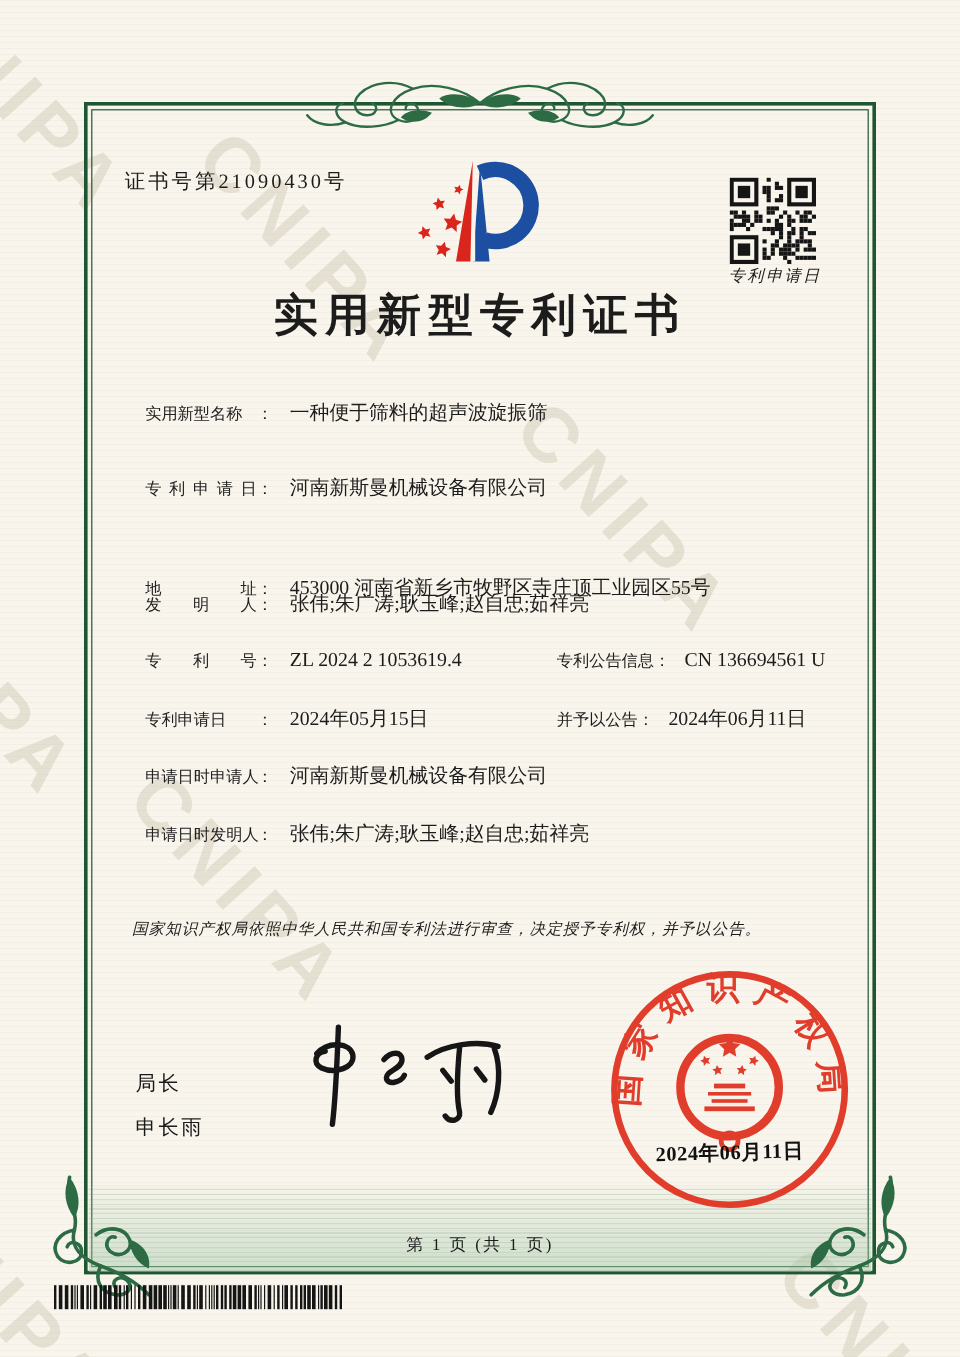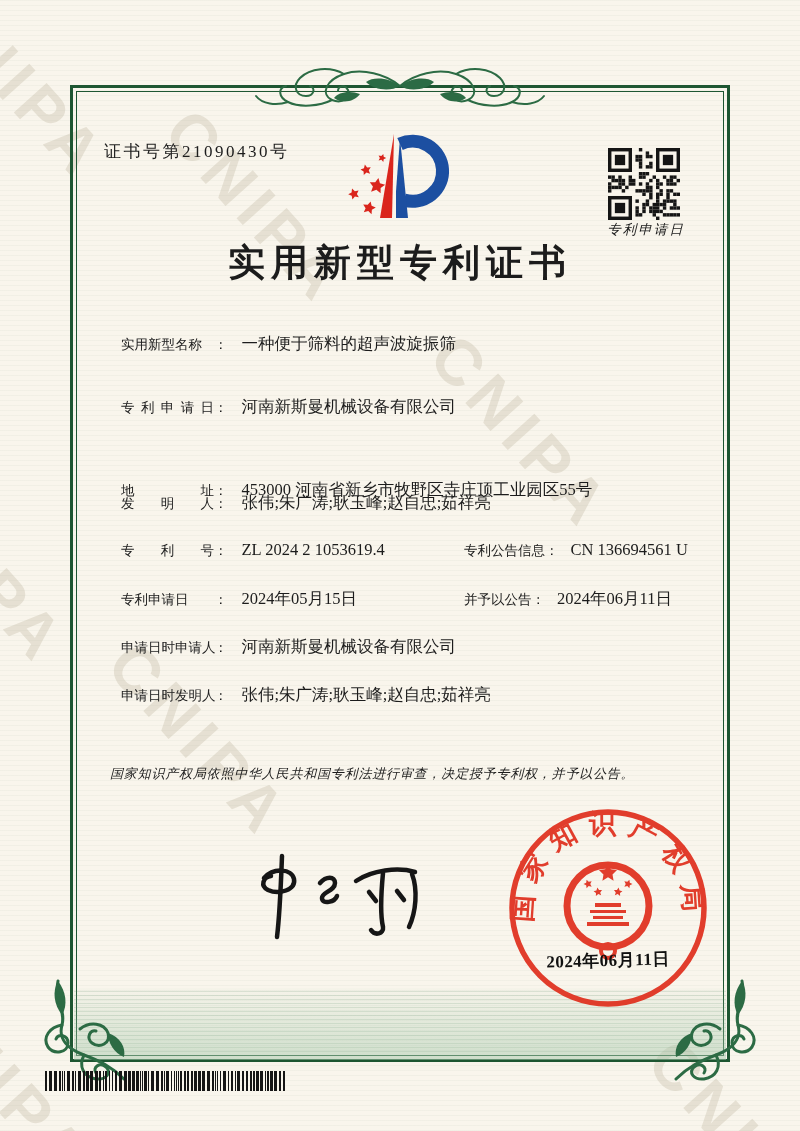--- a/index.html
+++ b/index.html
@@ -319,20 +319,24 @@
       <div class="frow" style="top: 540px;"><span class="flabel spread">专利号</span><span class="fsep">：</span><span class="fvalue">ZL 2024 2 1053619.4</span><span class="fcol2"><span class="flabel2">专利公告信息</span><span class="fsep">：</span><span class="fvalue">CN 136694561 U</span></span></div>
       <div class="frow" style="top: 588px;"><span class="flabel">专利申请日</span><span class="fsep">：</span><span class="fvalue">2024年05月15日</span><span class="fcol2"><span class="flabel2">并予以公告</span><span class="fsep">：</span><span class="fvalue">2024年06月11日</span></span></div>
       <div class="frow" style="top: 636px;"><span class="flabel">申请日时申请人</span><span class="fsep">：</span><span class="fvalue">河南新斯曼机械设备有限公司</span></div>
       <div class="frow" style="top: 684px;"><span class="flabel">申请日时发明人</span><span class="fsep">：</span><span class="fvalue">张伟;朱广涛;耿玉峰;赵自忠;茹祥亮</span></div>
     </div>
 
   <div class="declaration">
     <div class="dline1">国家知识产权局依照中华人民共和国专利法进行审查，决定授予专利权，并予以公告。</div>
   </div>
 
+  <div class="signer">
+    <div>局长</div>
+    <div>申长雨</div>
+  </div>
 
   <svg class="signature" viewBox="0 0 215 110">
     <g fill="none" stroke="#161616" stroke-width="4.5" stroke-linecap="round">
       <path d="M60,16 C59,42 58,72 55,97"></path>
       <path d="M42,38 C52,27 70,29 72,39 C74,50 57,55 46,50 C38,46 41,37 49,36"></path>
       <path d="M98,43 C104,36 113,36 113,43 C113,51 100,52 100,58 C100,65 113,62 115,56"></path>
       <path d="M134,41 C150,30 176,27 193,32"></path>
       <path d="M161,33 C159,54 158,74 161,87 C162,94 153,96 149,90"></path>
       <path d="M147,52 L154,61"></path>
       <path d="M175,51 L182,60"></path>
@@ -358,16 +362,17 @@
         <rect x="92" y="98" width="26" height="4"></rect>
         <rect x="87" y="105" width="36" height="3"></rect>
         <rect x="90" y="111" width="30" height="3"></rect>
         <rect x="84" y="117" width="42" height="4"></rect>
       </g>
       <circle cx="105" cy="146" r="7" fill="none" stroke="#e0301e" stroke-width="4"></circle>
     </g>
   </svg>
   <div class="seal-date">2024年06月11日</div>
 
+  <div class="footer">第 1 页 (共 1 页)</div>
 
   <div class="barcode" id="barcode"><i style="width: 2px;"></i><s style="width: 2px;"></s><i style="width: 3px;"></i><s style="width: 2px;"></s><i style="width: 3px;"></i><s style="width: 2px;"></s><i style="width: 2px;"></i><s style="width: 1px;"></s><i style="width: 1px;"></i><s style="width: 1px;"></s><i style="width: 1px;"></i><s style="width: 2px;"></s><i style="width: 3px;"></i><s style="width: 2px;"></s><i style="width: 2px;"></i><s style="width: 1px;"></s><i style="width: 1px;"></i><s style="width: 2px;"></s><i style="width: 3px;"></i><s style="width: 2px;"></s><i style="width: 2px;"></i><s style="width: 1px;"></s><i style="width: 3px;"></i><s style="width: 1px;"></s><i style="width: 3px;"></i><s style="width: 2px;"></s><i style="width: 3px;"></i><s style="width: 1px;"></s><i style="width: 2px;"></i><s style="width: 2px;"></s><i style="width: 1px;"></i><s style="width: 1px;"></s><i style="width: 2px;"></i><s style="width: 2px;"></s><i style="width: 1px;"></i><s style="width: 2px;"></s><i style="width: 1px;"></i><s style="width: 2px;"></s><i style="width: 2px;"></i><s style="width: 2px;"></s><i style="width: 3px;"></i><s style="width: 2px;"></s><i style="width: 3px;"></i><s style="width: 1px;"></s><i style="width: 3px;"></i><s style="width: 1px;"></s><i style="width: 3px;"></i><s style="width: 1px;"></s><i style="width: 3px;"></i><s style="width: 1px;"></s><i style="width: 1px;"></i><s style="width: 1px;"></s><i style="width: 1px;"></i><s style="width: 1px;"></s><i style="width: 3px;"></i><s style="width: 1px;"></s><i style="width: 1px;"></i><s style="width: 2px;"></s><i style="width: 3px;"></i><s style="width: 2px;"></s><i style="width: 3px;"></i><s style="width: 2px;"></s><i style="width: 2px;"></i><s style="width: 1px;"></s><i style="width: 1px;"></i><s style="width: 1px;"></s><i style="width: 3px;"></i><s style="width: 2px;"></s><i style="width: 1px;"></i><s style="width: 2px;"></s><i style="width: 1px;"></i><s style="width: 1px;"></s><i style="width: 1px;"></i><s style="width: 1px;"></s><i style="width: 1px;"></i><s style="width: 1px;"></s><i style="width: 2px;"></i><s style="width: 2px;"></s><i style="width: 2px;"></i><s style="width: 1px;"></s><i style="width: 2px;"></i><s style="width: 2px;"></s><i style="width: 2px;"></i><s style="width: 1px;"></s><i style="width: 3px;"></i><s style="width: 1px;"></s><i style="width: 3px;"></i><s style="width: 1px;"></s><i style="width: 3px;"></i><s style="width: 2px;"></s><i style="width: 3px;"></i><s style="width: 2px;"></s><i style="width: 2px;"></i><s style="width: 1px;"></s><i style="width: 1px;"></i><s style="width: 1px;"></s><i style="width: 1px;"></i><s style="width: 2px;"></s><i style="width: 1px;"></i><s style="width: 2px;"></s><i style="width: 3px;"></i><s style="width: 2px;"></s><i style="width: 1px;"></i><s style="width: 2px;"></s><i style="width: 2px;"></i><s style="width: 2px;"></s><i style="width: 1px;"></i><s style="width: 1px;"></s><i style="width: 3px;"></i><s style="width: 2px;"></s><i style="width: 2px;"></i><s style="width: 2px;"></s><i style="width: 2px;"></i><s style="width: 2px;"></s><i style="width: 2px;"></i><s style="width: 1px;"></s><i style="width: 2px;"></i><s style="width: 1px;"></s><i style="width: 3px;"></i><s style="width: 1px;"></s><i style="width: 3px;"></i><s style="width: 2px;"></s><i style="width: 1px;"></i><s style="width: 1px;"></s><i style="width: 2px;"></i><s style="width: 1px;"></s><i style="width: 3px;"></i><s style="width: 1px;"></s><i style="width: 3px;"></i><s style="width: 2px;"></s><i style="width: 2px;"></i><s style="width: 2px;"></s><i style="width: 2px;"></i><s style="width: 1px;"></s></div>
 
 </div>
 
 </body></html>

